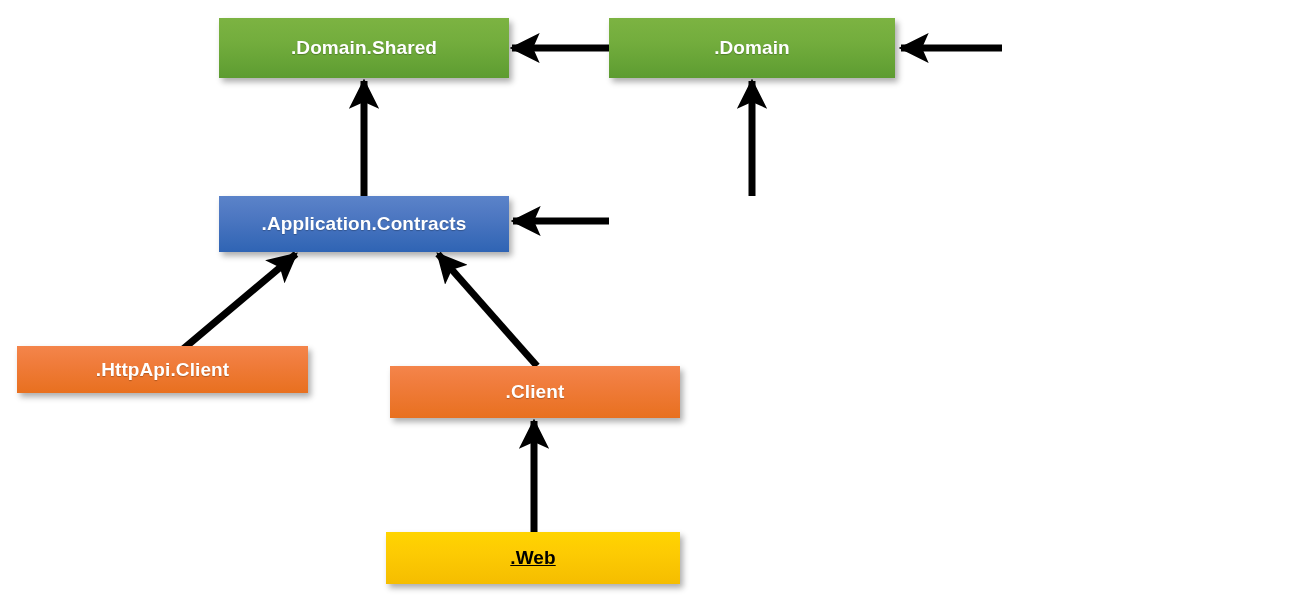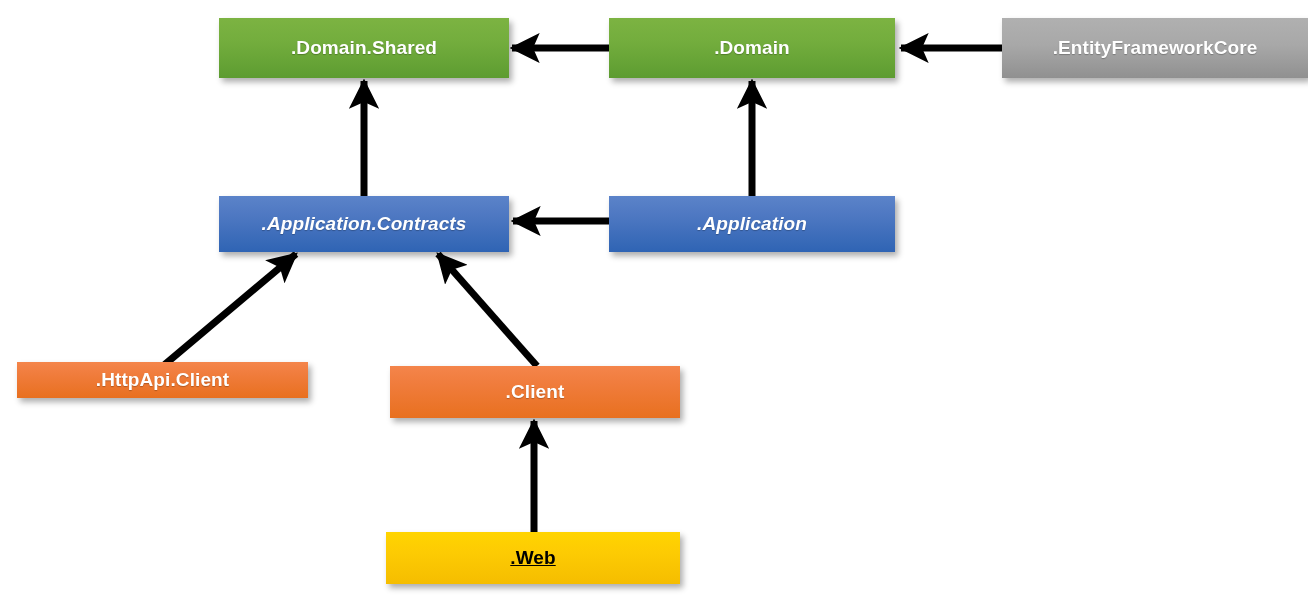--- a/index.html
+++ b/index.html
@@ -38,21 +38,20 @@
   }
   
   .c-green {
     background: linear-gradient(to bottom, #7cb342 0%, #73ad3d 40%, #5d9c31 100%);
   }
   .c-gray {
     background: linear-gradient(to bottom, #b0b0b0 0%, #a8a8a8 45%, #909090 100%);
   }
   .c-blue {
     background: linear-gradient(to bottom, #5b83c9 0%, #4e78c2 35%, #2f64b4 100%);
-    font-style: italic;
   }
   .c-orange {
     background: linear-gradient(to bottom, #f4854b 0%, #f07c3c 35%, #e8701f 100%);
   }
   .c-yellow {
     background: linear-gradient(to bottom, #ffd400 0%, #fdcb03 40%, #f5bd00 100%);
     color: #000000;
     text-shadow: none;
     text-decoration: underline;
   }
@@ -90,33 +89,27 @@
   </svg>
 
   <div class="node c-green" style="left: 219px; top: 18px; width: 290px; height: 60px;">
     <span class="node-label">.Domain.Shared</span>
   </div>
 
   <div class="node c-green" style="left: 609px; top: 18px; width: 286px; height: 60px;">
     <span class="node-label">.Domain</span>
   </div>
 
-  <div class="node c-gray" style="left: 1002px; top: 18px; width: 306px; height: 60px;">
-    <span class="node-label">.EntityFrameworkCore</span>
-  </div>
 
   <div class="node c-blue" style="left: 219px; top: 196px; width: 290px; height: 56px;">
     <span class="node-label">.Application.Contracts</span>
   </div>
 
-  <div class="node c-blue" style="left: 609px; top: 196px; width: 286px; height: 56px;">
-    <span class="node-label">.Application</span>
-  </div>
 
-  <div class="node c-orange" style="left: 17px; top: 362px; width: 291px; height: 36px;">
+  <div class="node c-orange" style="left: 17px; top: 346px; width: 291px; height: 47px;">
     <span class="node-label">.HttpApi.Client</span>
   </div>
 
   <div class="node c-orange" style="left: 390px; top: 366px; width: 290px; height: 52px;">
     <span class="node-label">.Client</span>
   </div>
 
   <div class="node c-yellow" style="left: 386px; top: 532px; width: 294px; height: 52px;">
     <span class="node-label">.Web</span>
   </div>

